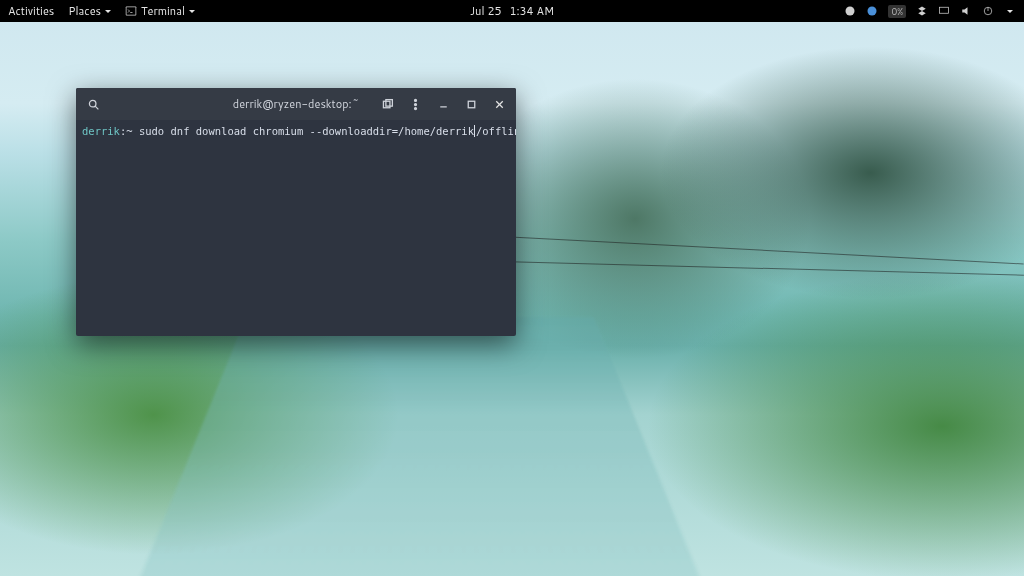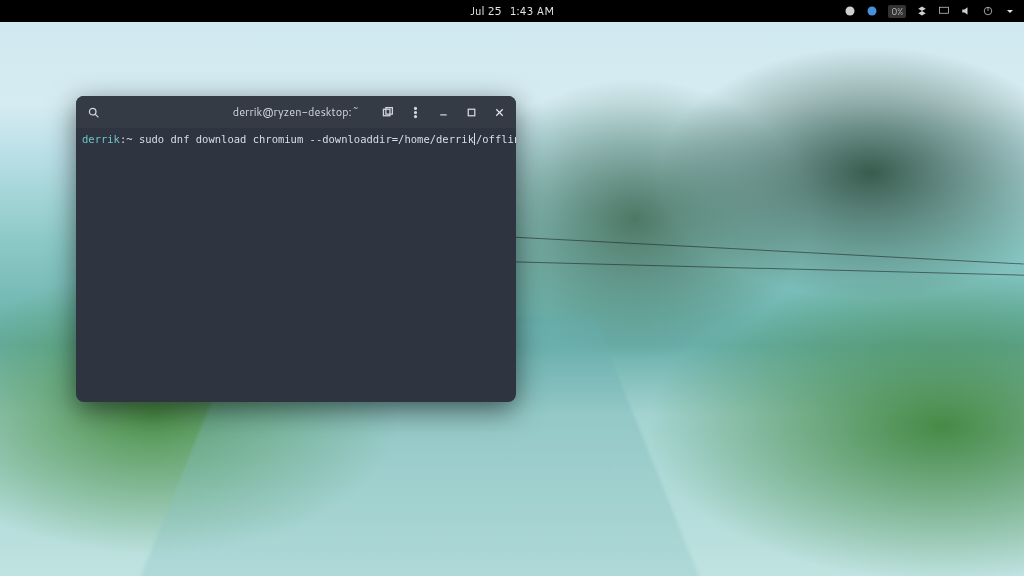--- a/index.html
+++ b/index.html
@@ -42,23 +42,23 @@
   .topbar .center { position: absolute; left: 50%; transform: translateX(-50%); display:flex; gap:8px; }
   .topbar .right { margin-left: auto; display: flex; gap: 10px; align-items: center; }
   .menu-item { display:flex; align-items:center; gap:4px; cursor: default; }
   .tri::after { content:""; display:inline-block; border:3px solid transparent; border-top-color:#e4e4e4; transform: translateY(2px); }
   .tb-icon { width:12px; height:12px; display:flex; align-items:center; justify-content:center; }
   .tb-icon svg { width:12px; height:12px; fill:#cfcfcf; }
   .badge { font-size:9px; background:#333; border-radius:2px; padding:0 3px; color:#bbb; }
 
   
   .term {
-    position: absolute; left: 76px; top: 96px; width: 440px; height: 306px;
+    position: absolute; left: 76px; top: 88px; width: 440px; height: 248px;
     background: #2e3440; color: #d8dee9;
-    border-radius: 8px; box-shadow: 0 8px 28px rgba(0,0,0,.55);
+    border-radius: 2px; box-shadow: 0 8px 28px rgba(0,0,0,.55);
     display: flex; flex-direction: column; overflow: hidden;
   }
   .term-titlebar {
     height: 32px; background: #353b45; display:flex; align-items:center;
     padding: 0 6px; gap:6px;
   }
   .tt-btn { width:22px; height:22px; border-radius:4px; display:flex; align-items:center; justify-content:center; }
   .tt-btn svg { width:13px; height:13px; stroke:#cfd3da; stroke-width:1.6; fill:none; }
   .tt-btn.close svg { stroke:#e4e4e4; }
   .tt-title { flex:0 0 auto; margin:0 auto; font-size:11px; color:#d0d4dc; position:absolute; left:50%; transform:translateX(-50%); }
@@ -76,23 +76,41 @@
 </style>
 </head>
 <body>
 
 <div class="wallpaper"></div>
 <div class="river"></div>
 <div class="wire1"></div>
 <div class="wire2"></div>
 
 <div class="topbar">
+  <div class="left">
+    <span class="menu-item">
+      <span>Activities</span>
+    </span>
+    <span class="menu-item tri">
+      <span>Places</span>
+    </span>
+    <span class="menu-item tri">
+      <span class="tb-icon">
+        <svg viewBox="0 0 16 16">
+            <rect x="1" y="2" width="14" height="12" rx="1" fill="#cfcfcf"></rect>
+            <rect x="2" y="3" width="12" height="10" fill="#000"></rect>
+            <path d="M4 6l2 2-2 2M7 10h3" stroke="#cfcfcf" stroke-width="1" fill="none"></path>
+          </svg>
+      </span>
+      <span>Terminal</span>
+    </span>
+  </div>
   <div class="center">
     <span>Jul 25</span>
-    <span>1:43 AM</span>
+    <span>1:34 AM</span>
   </div>
   <div class="right">
     <span class="tb-icon">
         <svg viewBox="0 0 16 16">
           <circle cx="8" cy="8" r="6"></circle>
         </svg>
       </span>
     <span class="tb-icon">
         <svg viewBox="0 0 16 16">
           <circle cx="8" cy="8" r="6" fill="#4a90d9"></circle>

